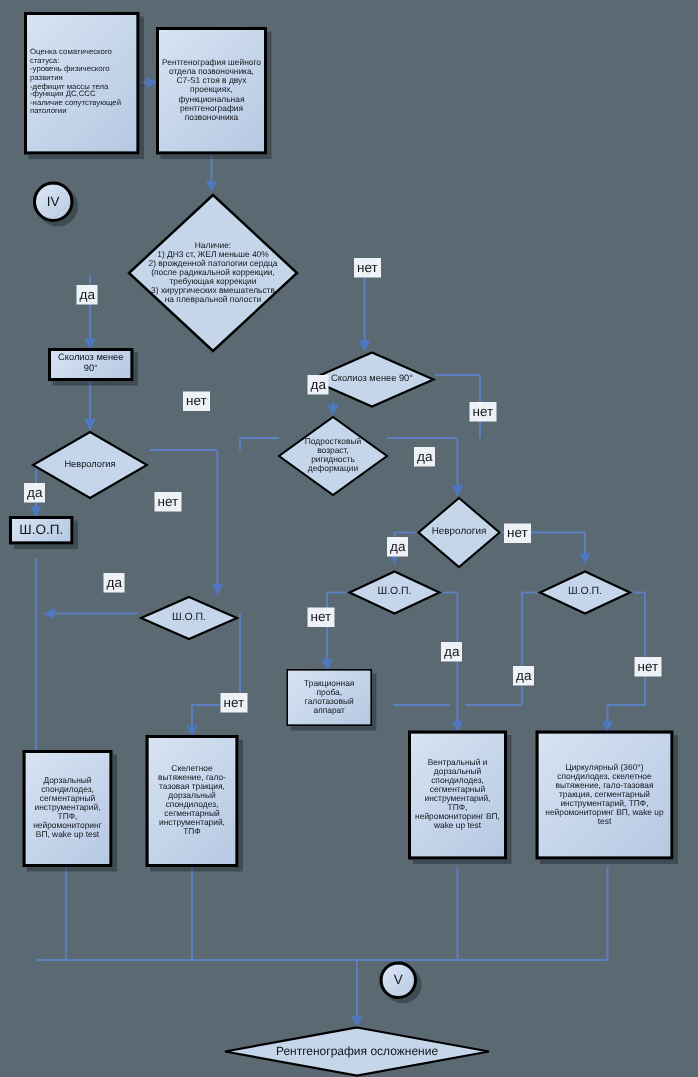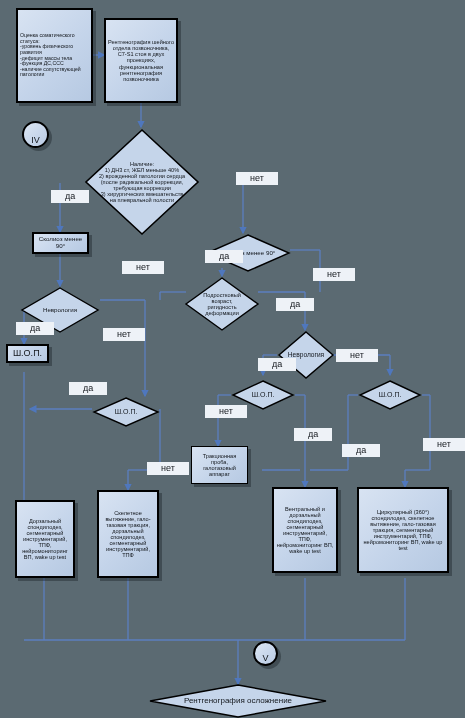--- a/index.html
+++ b/index.html
@@ -47,32 +47,31 @@
     position:absolute;left:0;top:0;width:100%;height:100%;
   }
   .dia .txt{position:relative;z-index:2;}
 
   
   .circ{
     border-radius:50%;
     background:linear-gradient(135deg,#dde7f4 0%,#c6d5ea 60%,#bacbe3 100%);
     border:2px solid #000;
     box-shadow:3px 3px 0 rgba(20,28,34,.38);
-    align-items:flex-end;
   }
 
   
   .elabel{
     position:absolute;
     background:#eef2f7;
     color:#14181d;
     border:0;
     font-size:9px;
     line-height:11px;
-    padding:1px 14px;
+    padding:1px 2px;
     text-align:center;
     box-sizing:border-box;
     z-index:5;
   }
 
   .f5{font-size:5.2px;}
   .f55{font-size:5.6px;}
   .f6{font-size:6.2px;}
   .f65{font-size:6.6px;}
   .f7{font-size:7px;}

